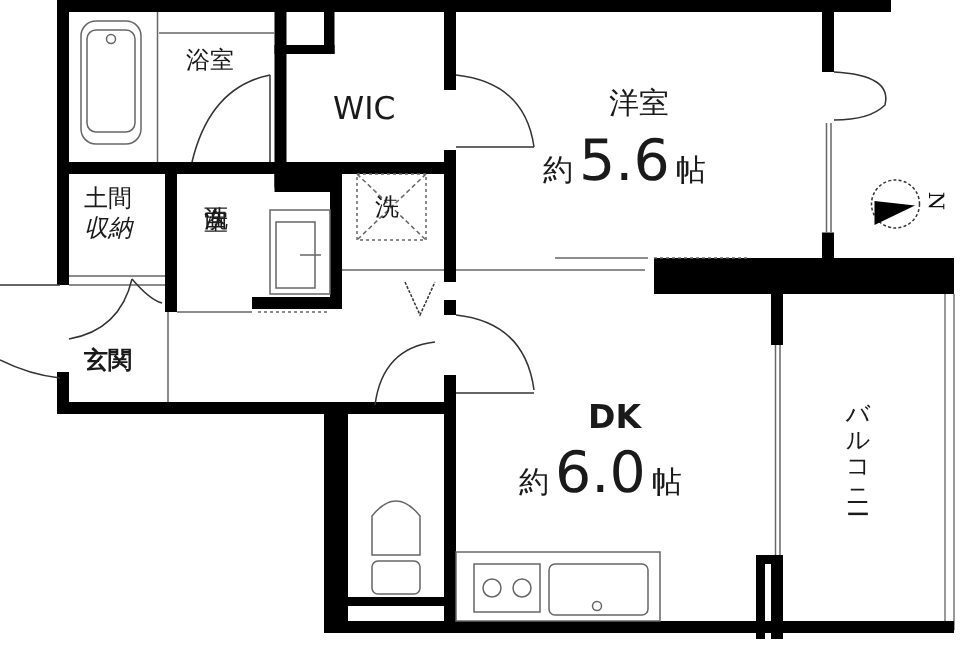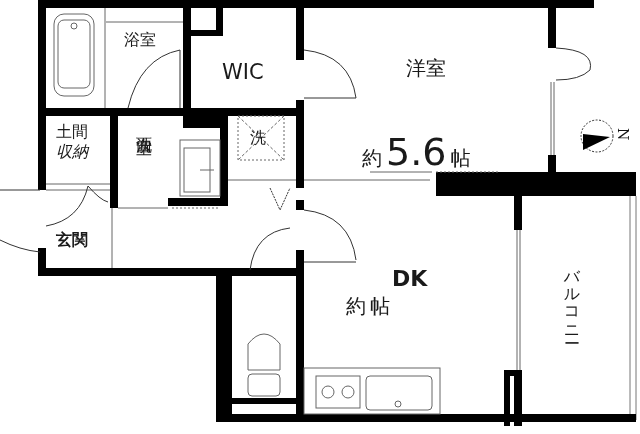--- a/index.html
+++ b/index.html
@@ -4,21 +4,21 @@
 <style>
   html, body { margin:0; padding:0; background:#ffffff; }
   body { width:640px; height:434px; overflow:hidden; position:relative; font-family:"DejaVu Sans", sans-serif; }
   #plan { position:absolute; left:0; top:0; width:640px; height:434px; }
   .lbl { position:absolute; color:#1a1a1a; white-space:nowrap; line-height:1; }
   .small { font-size:16px; }
   .vert { writing-mode: vertical-rl; text-orientation: upright; font-size:16px; letter-spacing:1px; }
   .room-title { font-size:20px; }
   .area { display:flex; align-items:baseline; gap:4px; }
   .area .pre, .area .unit { font-size:20px; }
-  .area .num { font-size:38px; font-family:"DejaVu Sans", sans-serif; letter-spacing:0px;margin-top:45px; }
+  .area .num { font-size:38px; font-family:"DejaVu Sans", sans-serif; letter-spacing:0px; }
   .compass-n { position:absolute; font-size:14px; font-family:"DejaVu Serif", serif; color:#111; }
 </style>
 </head>
 <body>
 
 <svg id="plan" viewBox="0 0 640 434" xmlns="http://www.w3.org/2000/svg">
 
   <g fill="none" stroke="#777" stroke-width="1">
     <line x1="630" y1="196" x2="630" y2="420"></line>
     <line x1="636" y1="196" x2="636" y2="420"></line>
@@ -159,18 +159,19 @@
 <div class="lbl room-title" style="left:406px;top:58px;">洋室</div>
 <div class="lbl area" style="left:362px;top:88px;">
   <span class="pre">約</span>
   <span class="num">5.6</span>
   <span class="unit">帖</span>
 </div>
 
 <div class="lbl room-title" style="left:392px;top:268px;font-size:22px;font-weight:bold;">DK</div>
 <div class="lbl area" style="left:346px;top:296px;">
   <span class="pre">約</span>
+  <span class="num">6.0</span>
   <span class="unit">帖</span>
 </div>
 
 <div class="lbl vert" style="left:564px;top:258px;">バルコニー</div>
 
 <div class="compass-n" style="left:617px;top:126px;transform:rotate(90deg);">N</div>
 
 </body></html>

